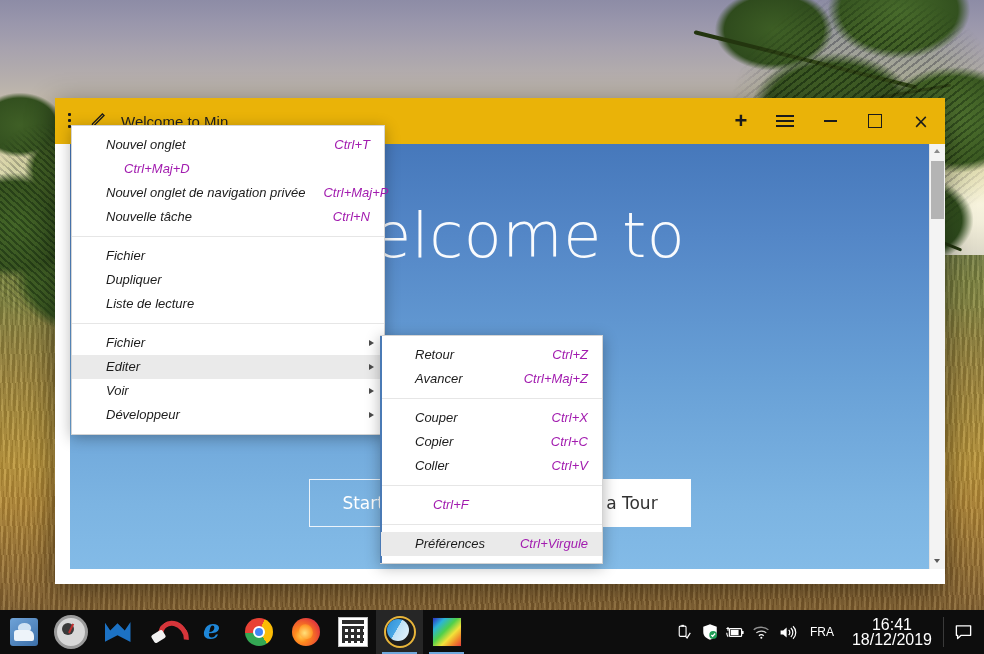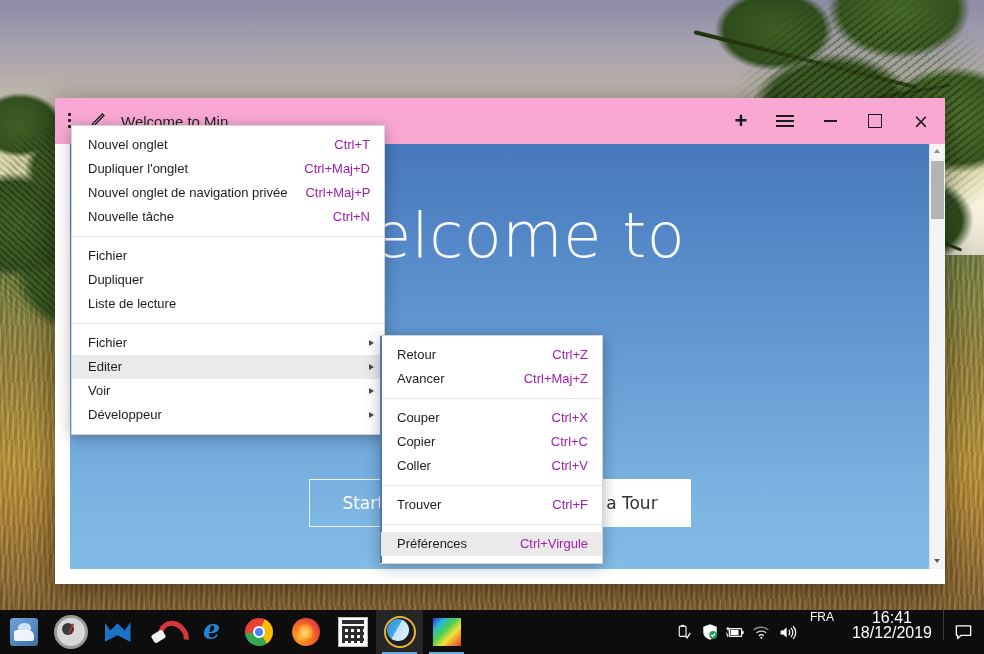--- a/index.html
+++ b/index.html
@@ -99,21 +99,21 @@
   #bg-burger{position:absolute;right:10px;top:8px;width:14px;}
   #bg-burger i{display:block;height:1.5px;background:rgba(160,200,235,.8);margin-bottom:3px;}
 
   
   #min-window{
     position:absolute;left:55px;top:98px;width:890px;height:486px;
     background:#ffffff;
     box-shadow:0 6px 26px rgba(0,0,0,.45);
   }
   #titlebar{
-    position:relative;height:46px;background:#f9a8d4;
+    position:relative;height:46px;background:#eab308;
     display:flex;align-items:center;
   }
   .tb-dots{width:28px;height:46px;position:relative;cursor:pointer;}
   .tb-dots i{
     position:absolute;left:13px;width:3px;height:3px;background:#1b1b1b;border-radius:1px;
   }
   .tb-dots i:nth-child(1){top:15px;} .tb-dots i:nth-child(2){top:21px;} .tb-dots i:nth-child(3){top:27px;}
   .tb-pencil{width:30px;height:46px;position:relative;}
   .tb-pencil svg{position:absolute;left:6px;top:13px;}
   .tab-title{
@@ -173,21 +173,21 @@
     position:absolute;background:#ffffff;
     border:1px solid #d4d4d4;
     box-shadow:0 3px 14px rgba(0,0,0,.30);
     padding:7px 0;font-size:13px;color:#1c1c1c;z-index:50;
     font-family:"Liberation Sans", sans-serif;
   }
   #main-menu{left:71px;top:125px;width:312px;}
   #sub-menu{left:380px;top:335px;width:221px;}
   .mi{
     position:relative;height:24px;line-height:24px;cursor:pointer;
-    padding:0 14px 0 16px;display:flex;align-items:flex-end;white-space:nowrap;
+    padding:0 14px 0 34px;display:flex;align-items:flex-end;white-space:nowrap;font-style:italic;
   }
   .mi.hl{background:#eaeaea;}
   .mi .label{flex:1;}
   .mi .accel{color:#a21caf;padding-left:18px;}
   .mi .caret{
     position:absolute;right:10px;top:9px;width:0;height:0;
     border-top:3.5px solid transparent;border-bottom:3.5px solid transparent;border-left:5px solid #4b4b4b;
   }
   .msep{height:1px;background:#e6e6e6;margin:7px 0;}
   .menu-edge{position:absolute;left:-1px;top:0;width:2px;height:100%;background:#4a7ab5;}
@@ -241,21 +241,21 @@
   }
   .ic-calc:before{content:"";position:absolute;left:3px;top:2px;right:3px;height:4px;background:#2d2d2d;}
 
   .ic-min{border-radius:50%;background:#1d1d1d;border:2px solid #e8b53a;overflow:hidden;}
   .ic-min:after{content:"";position:absolute;left:1px;top:1px;width:22px;height:22px;border-radius:50%;
     background:linear-gradient(120deg,#2f8ed6 0%,#49a8e6 45%,#bfe2f7 46%,#e9f5fd 100%);}
 
   .ic-rainbow{background:linear-gradient(135deg,#2b2fc8 0%,#2bb5d8 22%,#4fd04a 44%,#f2e23a 64%,#f08a2a 82%,#e33b3b 100%);border:1px solid #111;}
 
   
-  #tray{margin-left:auto;display:flex;height:44px;padding-right:4px;}
+  #tray{margin-left:auto;display:flex;align-items:center;height:44px;padding-right:4px;}
   .tr{width:26px;height:44px;display:flex;align-items:center;justify-content:center;cursor:pointer;position:relative;}
   .tr svg{display:block;}
   #tray-lang{font-size:12px;color:#fff;padding:0 9px;cursor:pointer;}
   #tray-clock{
     color:#fff;font-size:16px;line-height:15px;text-align:center;
     padding:0 9px;cursor:pointer;min-width:66px;
   }
   #tray-action{width:34px;height:44px;display:flex;align-items:center;justify-content:center;cursor:pointer;}
   #tray-divider{width:1px;height:30px;background:#3a3a3a;margin:0 2px;}
 </style>
@@ -344,21 +344,20 @@
     <div class="sb-arrow sb-down"></div>
   </div>
 </div>
 
 <div class="menu" id="main-menu">
     <div class="mi">
       <span class="label">Nouvel onglet</span>
       <span class="accel">Ctrl+T</span>
     </div>
     <div class="mi">
-      <span class="label">Dupliquer l'onglet</span>
       <span class="accel">Ctrl+Maj+D</span>
     </div>
     <div class="mi">
       <span class="label">Nouvel onglet de navigation privée</span>
       <span class="accel">Ctrl+Maj+P</span>
     </div>
     <div class="mi">
       <span class="label">Nouvelle tâche</span>
       <span class="accel">Ctrl+N</span>
     </div>
@@ -409,21 +408,20 @@
     <div class="mi">
       <span class="label">Copier</span>
       <span class="accel">Ctrl+C</span>
     </div>
     <div class="mi">
       <span class="label">Coller</span>
       <span class="accel">Ctrl+V</span>
     </div>
     <div class="msep"></div>
     <div class="mi">
-      <span class="label">Trouver</span>
       <span class="accel">Ctrl+F</span>
     </div>
     <div class="msep"></div>
     <div class="mi hl">
       <span class="label">Préférences</span>
       <span class="accel">Ctrl+Virgule</span>
     </div>
   </div>
 
 <div id="taskbar">

